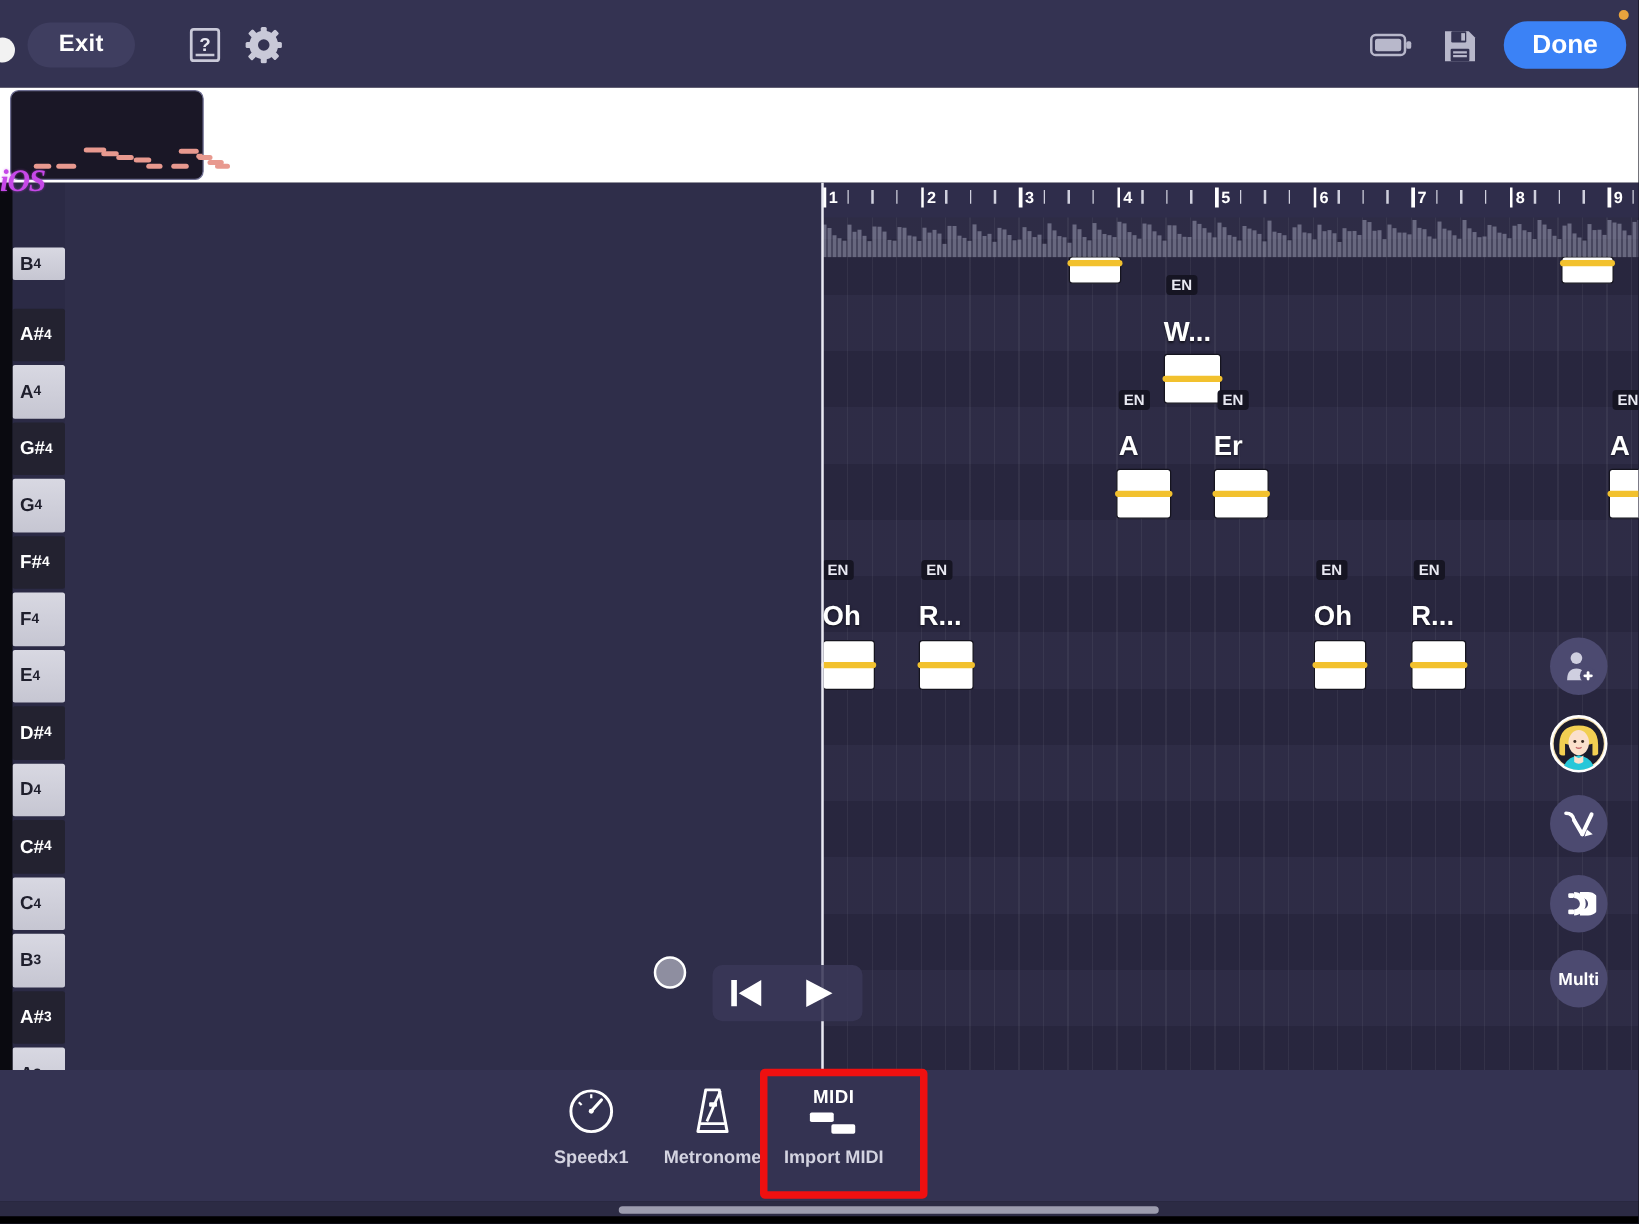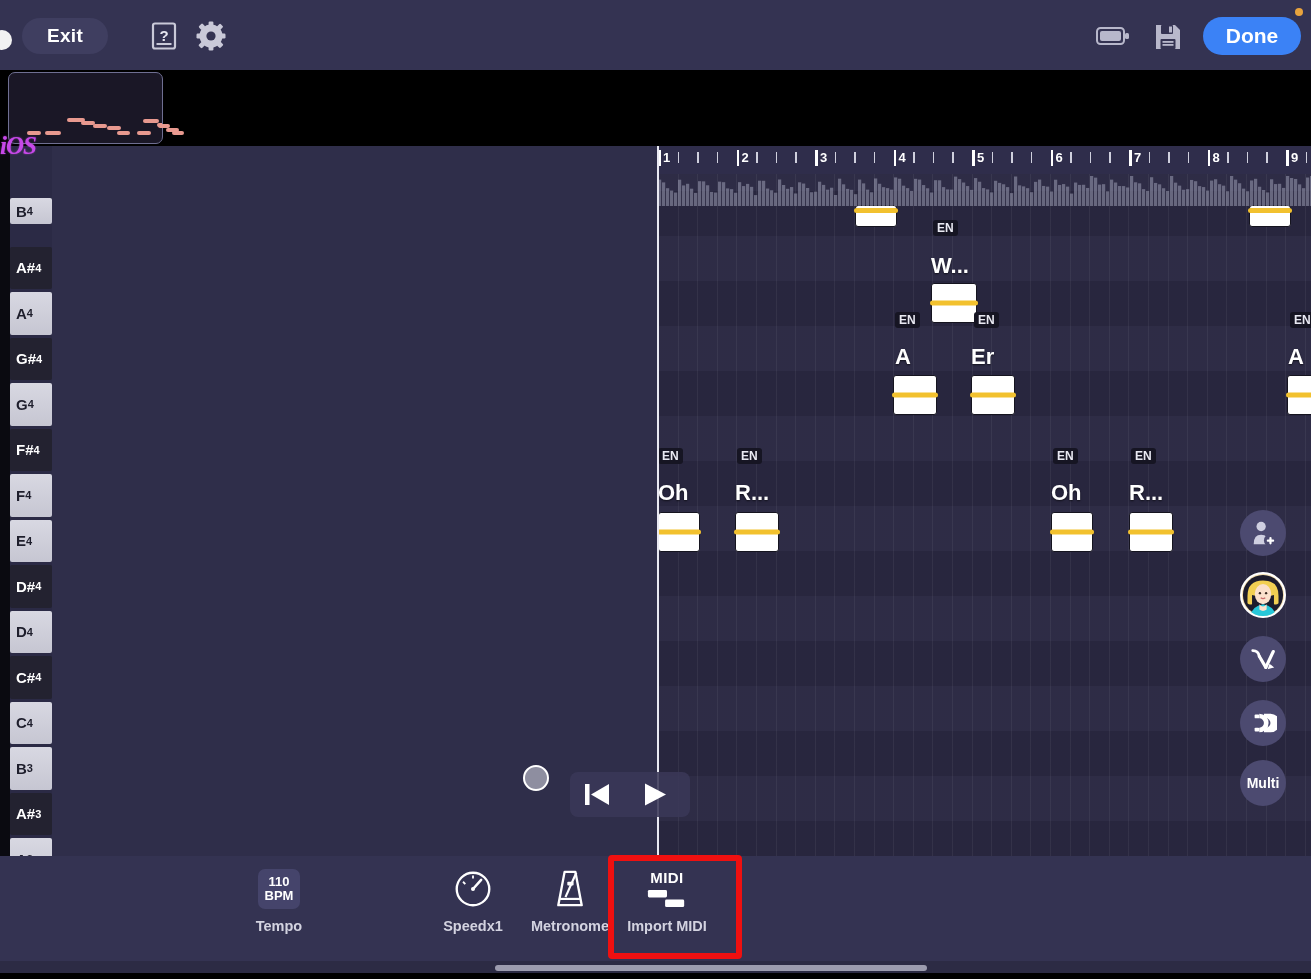--- a/index.html
+++ b/index.html
@@ -50,21 +50,21 @@
   }
   .left-notch {
     position: absolute; left: -8px; top: 30px;
     width: 20px; height: 20px; border-radius: 50%;
     background: #f2f2f2; z-index: 60;
   }
 
   
   #overview {
     position: absolute; left: 0; top: 70px; width: 1311px; height: 76px;
-    background: #000000;
+    background: #ffffff;
     z-index: 35;
   }
   .ov-clip {
     position: absolute; left: 8px; top: 2px;
     width: 155px; height: 72px;
     border: 1.5px solid #6f6f92;
     border-radius: 7px;
     background: #1a1726;
     overflow: hidden;
   }
@@ -729,29 +729,20 @@
       <rect x="6" y="20" width="5" height="4" rx="1" fill="#ffffff"></rect>
       <path d="M11 5 a10 10 0 0 1 0 20 l0-5 a5 5 0 0 0 0 -10 z" fill="#ffffff"></path>
     </svg>
   </div>
 
   <div class="fab" style="top:760px">
     <span class="multi-label">Multi</span>
   </div>
 
   <div id="bottombar">
-      <div class="tool" style="left: 230px;">
-        <div class="ticon">
-          <div class="bpm-box">
-            <span>110</span>
-            <span>BPM</span>
-          </div>
-        </div>
-        <div class="tlabel">Tempo</div>
-      </div>
       <div class="tool" style="left: 424px;">
         <div class="ticon">
           <svg viewBox="0 0 42 42" width="38" height="38">
             <circle cx="21" cy="21" r="18" fill="none" stroke="#fff" stroke-width="2.6"></circle>
             <line x1="21" y1="21" x2="30" y2="11" stroke="#fff" stroke-width="2.8" stroke-linecap="round"></line>
             <circle cx="21" cy="21" r="2.2" fill="#fff"></circle>
             <line x1="10" y1="13" x2="12.5" y2="15.5" stroke="#fff" stroke-width="2"></line>
             <line x1="21" y1="6" x2="21" y2="9.5" stroke="#fff" stroke-width="2"></line>
           </svg>
         </div>

